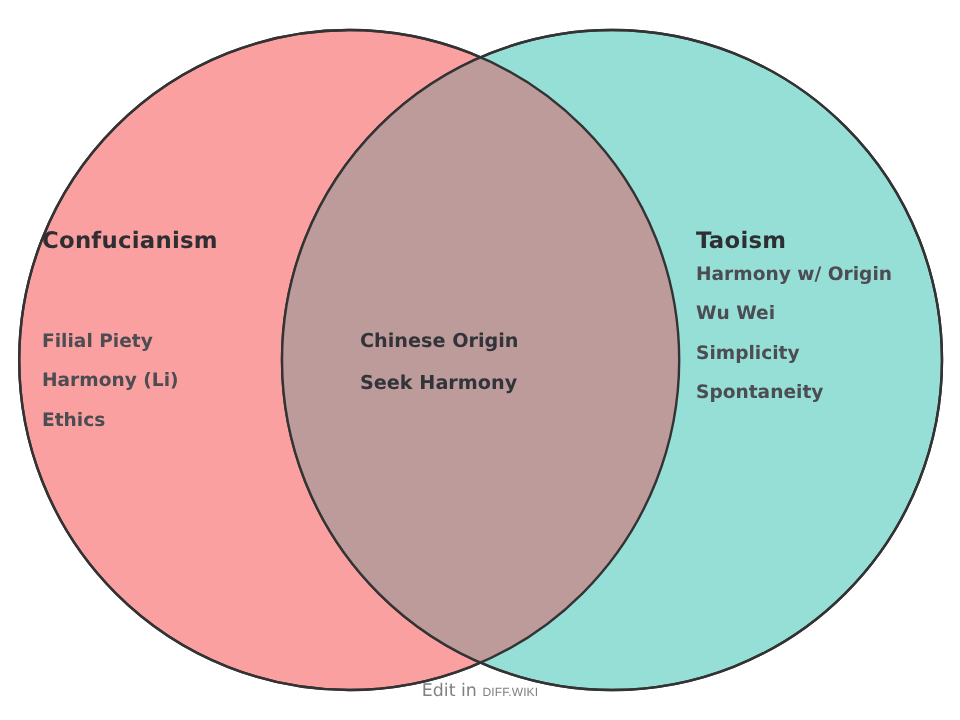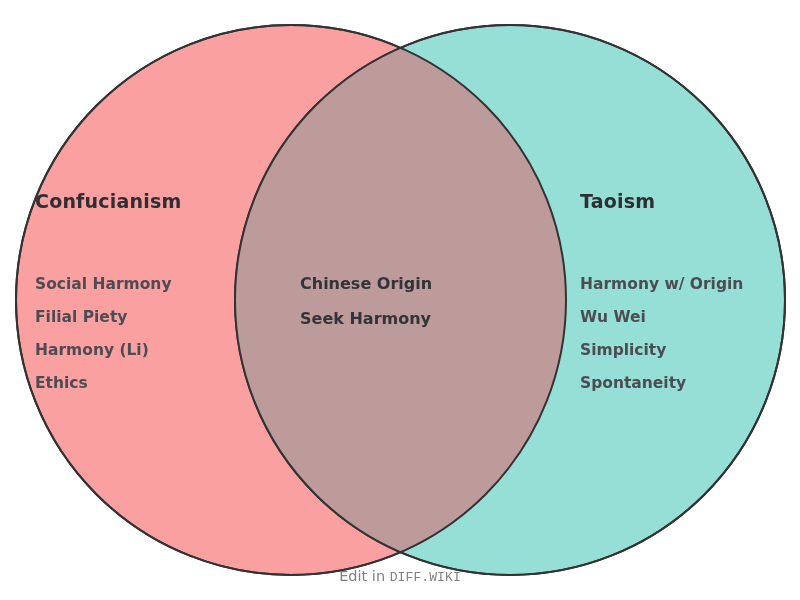--- a/index.html
+++ b/index.html
@@ -78,21 +78,21 @@
     width: 180px;
   }
   #left-block .group-title { margin-bottom: 56px; }
 
   
   #right-block {
     left: 580px;
     top: 190px;
     width: 190px;
   }
-  #right-block .group-title { margin-bottom: 56px; }
+  #right-block .group-title { }
 
   
   #center-block {
     left: 300px;
     top: 242px;
     width: 200px;
     margin-top: 24px;
   }
 
   #footer-note {
@@ -100,22 +100,22 @@
     left: 0;
     top: 568px;
     width: 800px;
     text-align: center;
     font-family: "DejaVu Sans", "Liberation Sans", sans-serif;
     font-size: 14.5px;
     color: #818181;
     pointer-events: auto;
   }
   #footer-note .brand {
-    font-family: Liberation Mono, monospace;
-    font-size: 13px;
+    font-family: Liberation Sans, sans-serif;
+    font-size: 10px;
     letter-spacing: 0.1px;
   }
 </style>
 </head>
 <body>
 
 <div id="venn-stage">
 
   <svg id="venn-svg" viewBox="0 0 800 600">
     <defs>
@@ -134,21 +134,20 @@
 
     <circle cx="291" cy="300" r="275" fill="none" stroke="#333333" stroke-width="2"></circle>
     <circle cx="510" cy="300" r="275" fill="none" stroke="#333333" stroke-width="2"></circle>
   </svg>
 
   <div class="text-layer">
 
     <div id="left-block" class="group-block">
       <div class="group-title">Confucianism</div>
       <ul class="item-list">
-        <li class="item">Social Harmony</li>
         <li class="item">Filial Piety</li>
         <li class="item">Harmony (Li)</li>
         <li class="item">Ethics</li>
       </ul>
     </div>
 
     <div id="center-block" class="group-block">
       <ul class="item-list">
         <li class="center-item">Chinese Origin</li>
         <li class="center-item">Seek Harmony</li>

